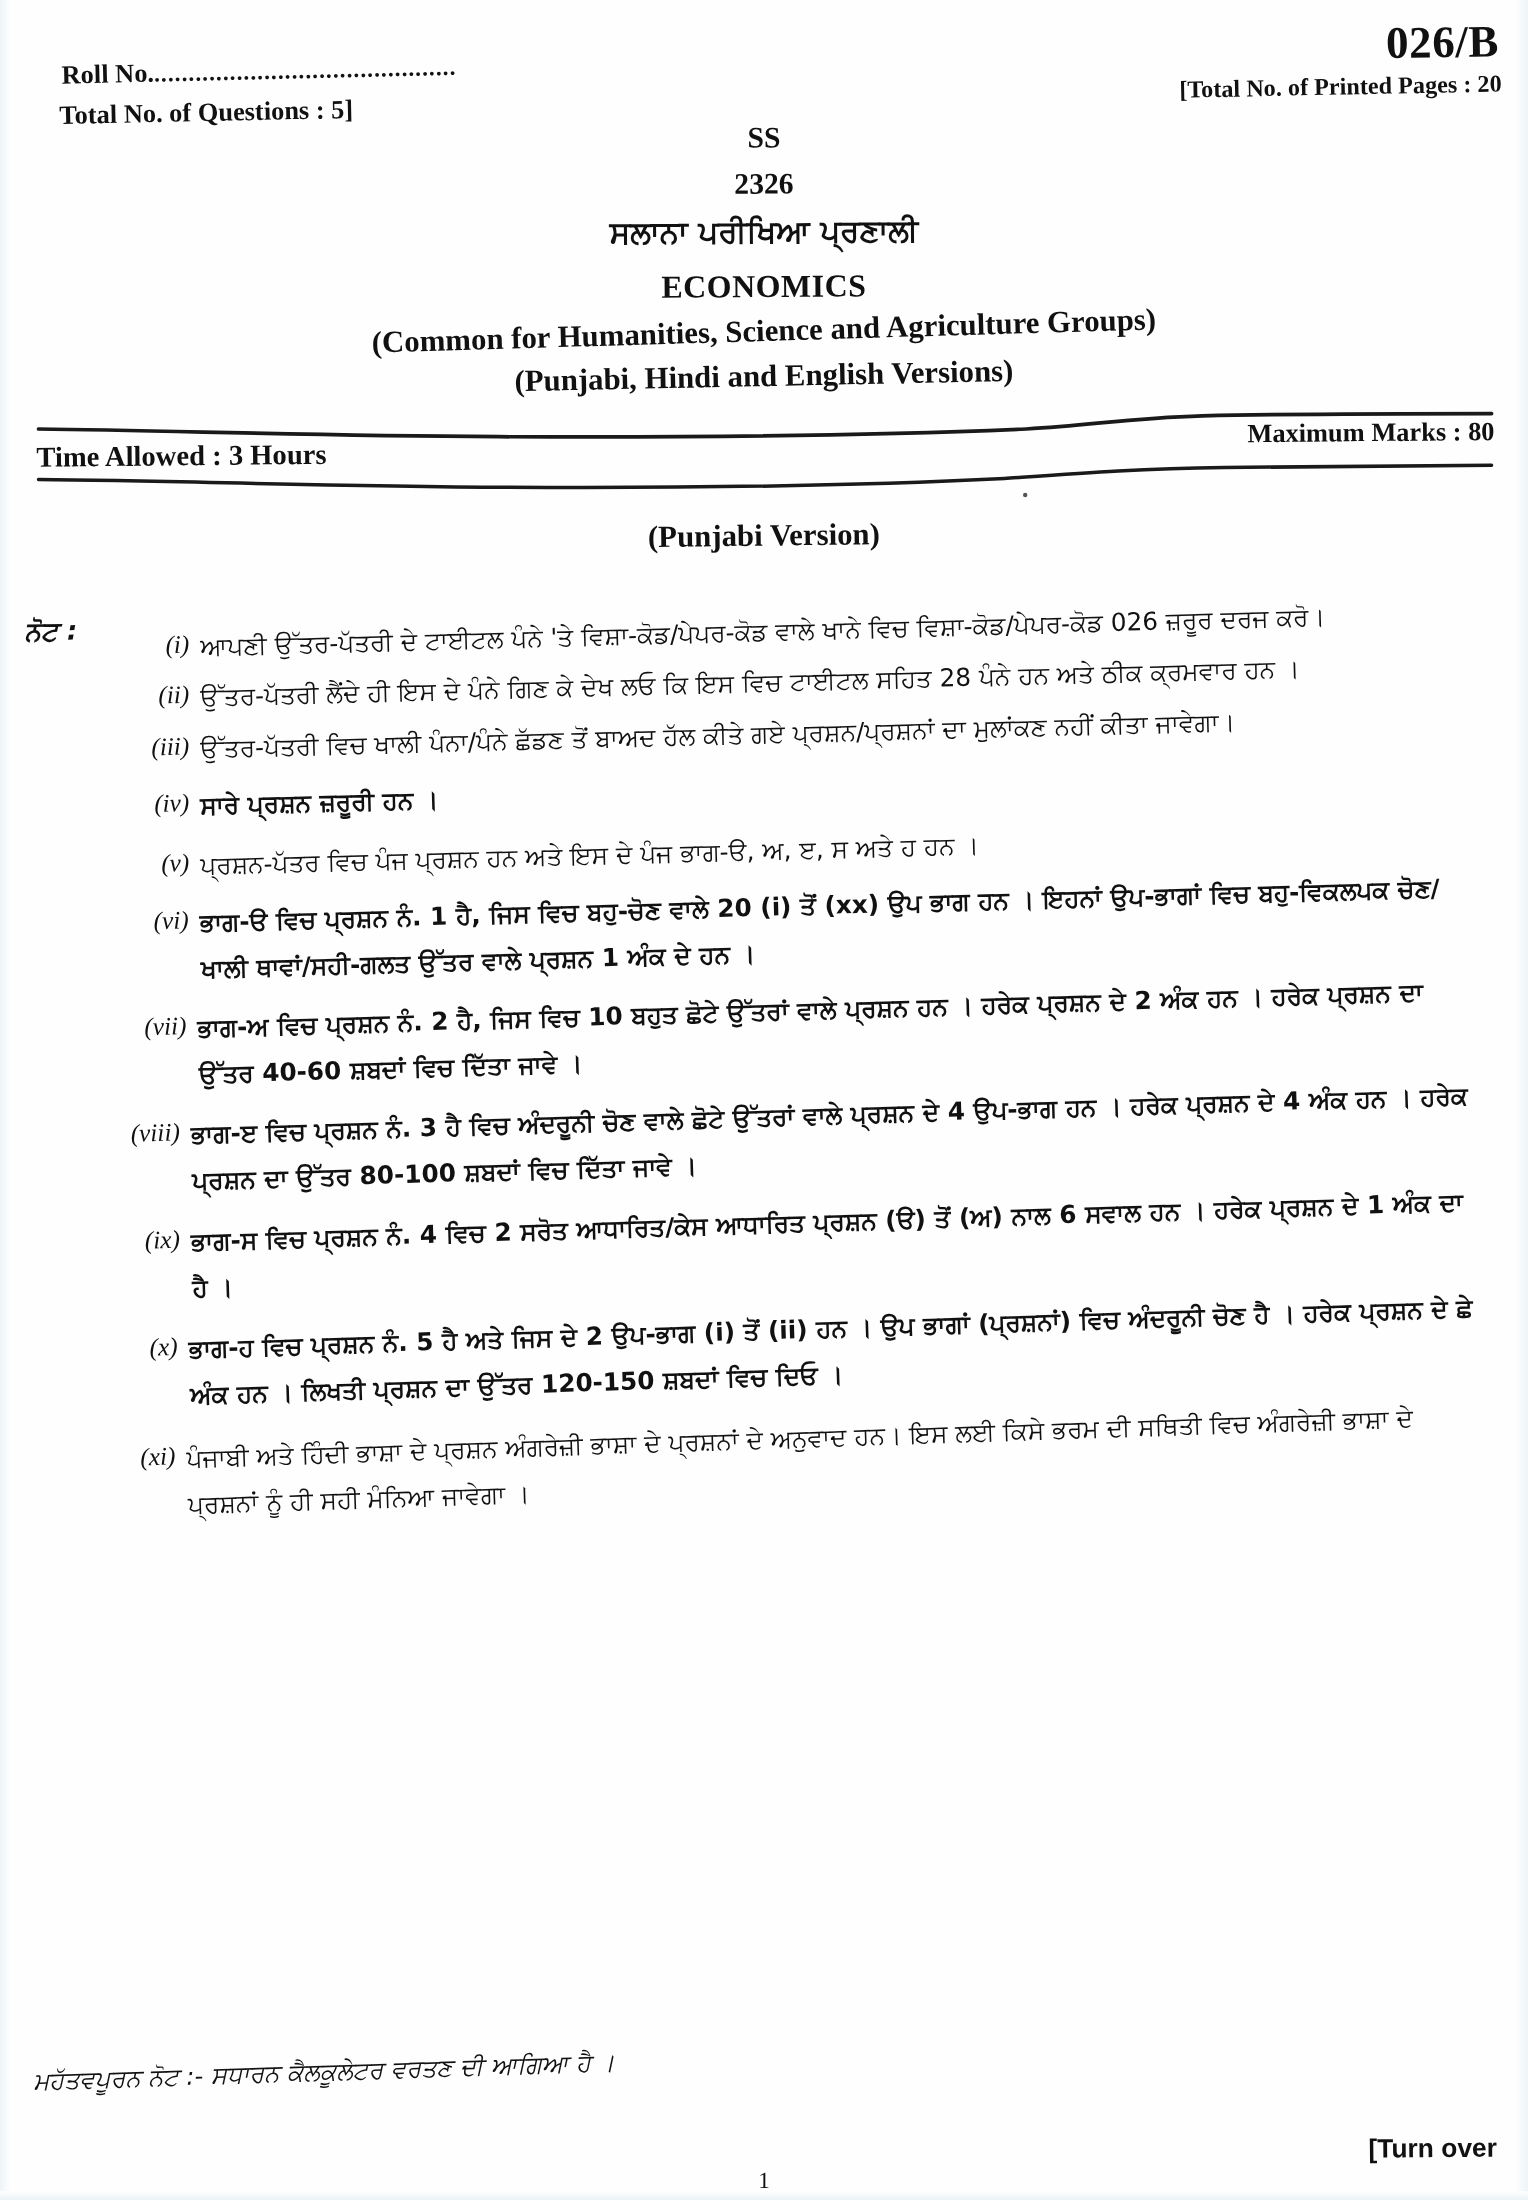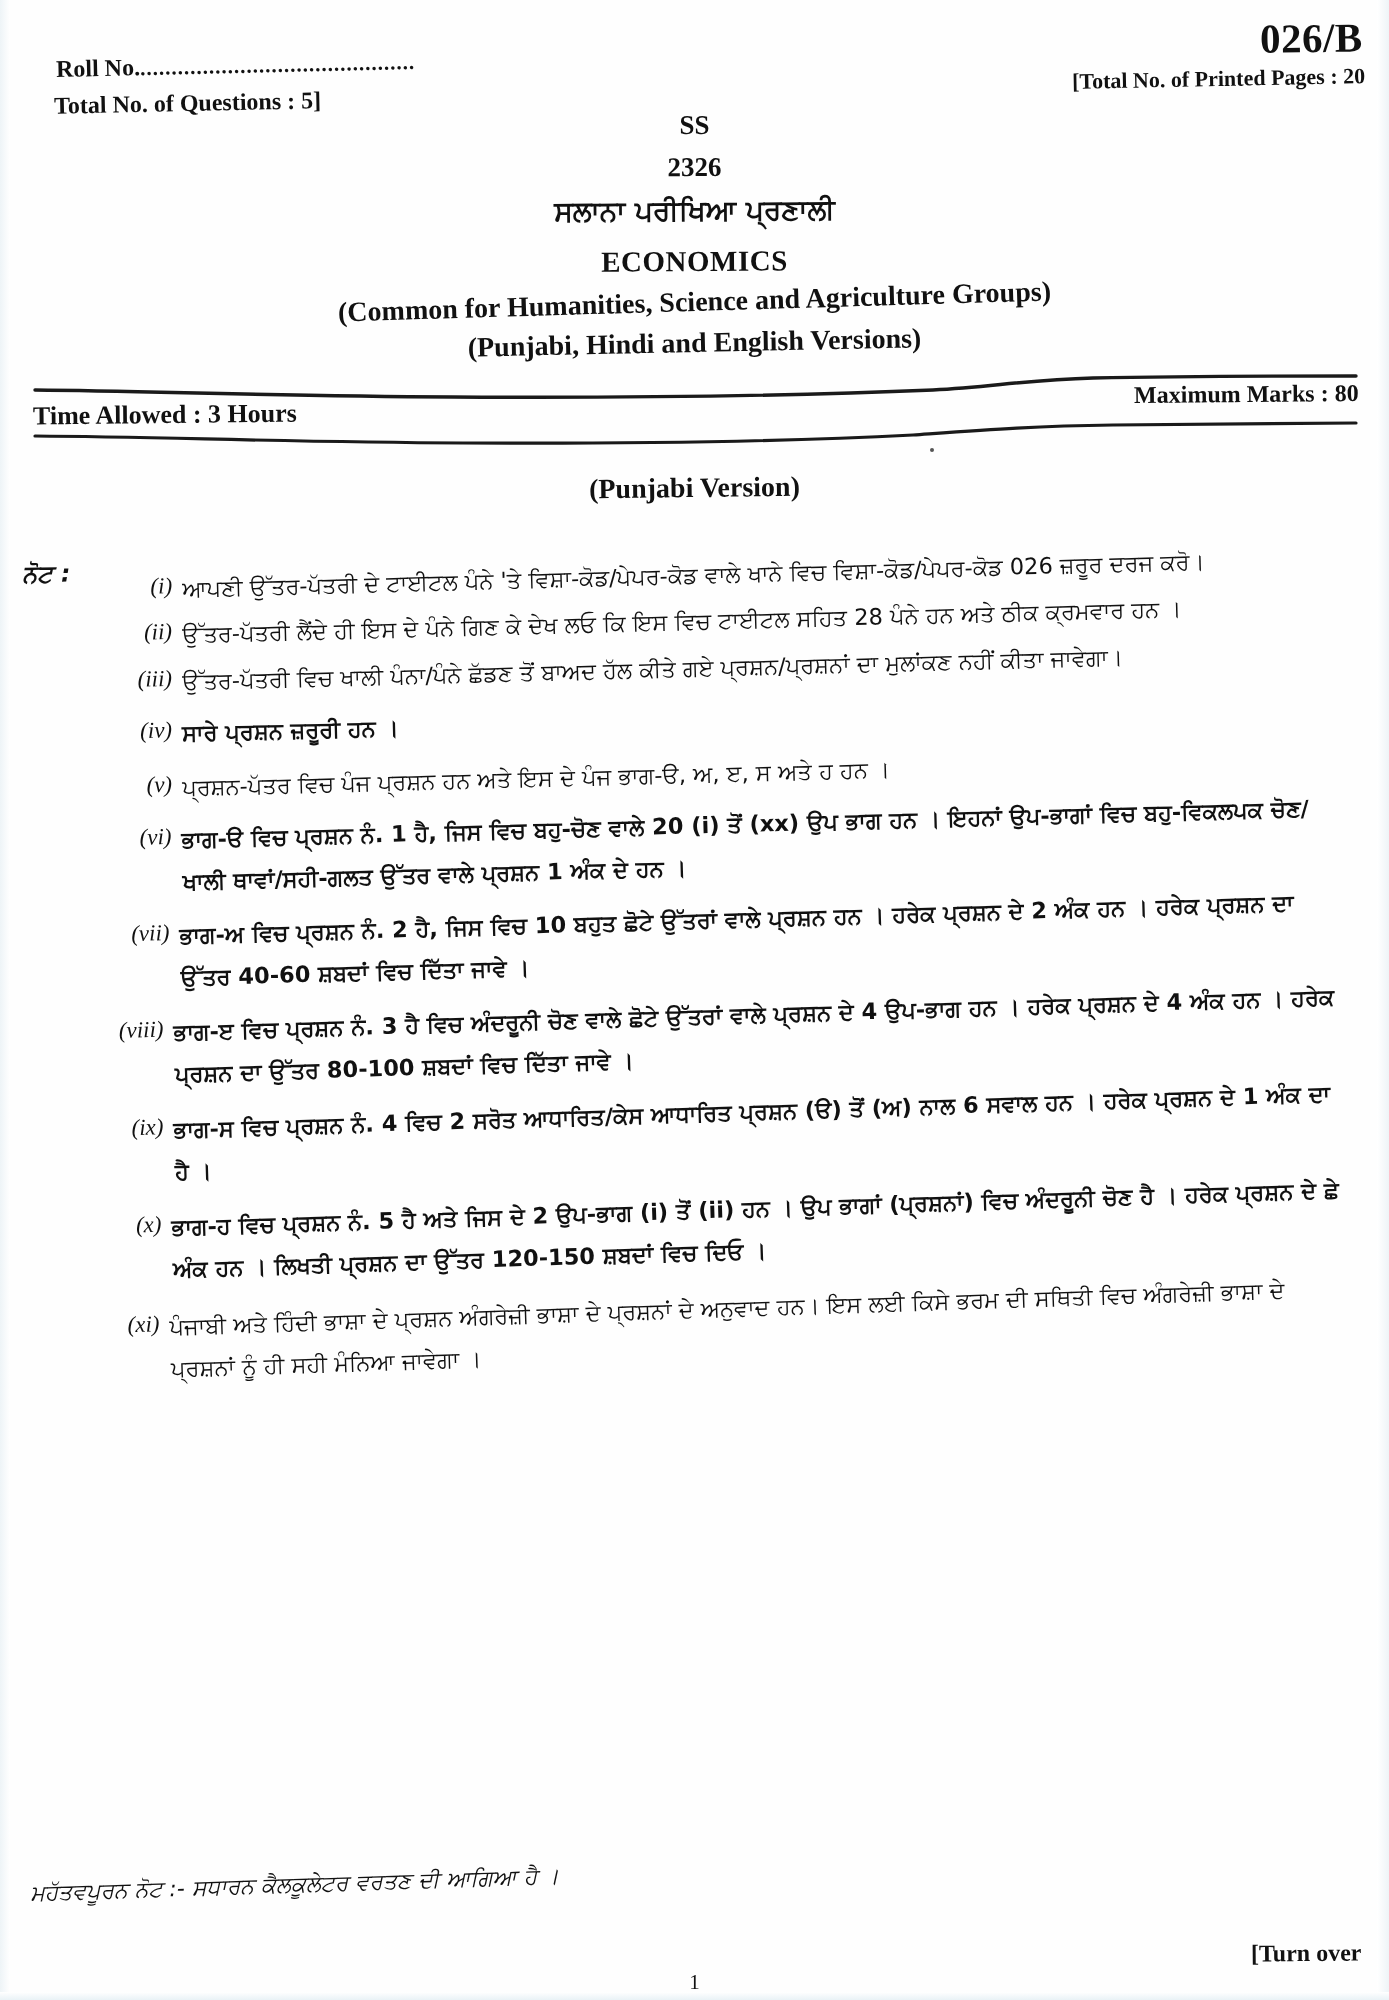--- a/index.html
+++ b/index.html
@@ -209,21 +209,21 @@
     font-family: "DejaVu Sans", sans-serif;
     font-size: 22px;
     font-style: italic;
     transform: rotate(-1.9deg);
     white-space: nowrap;
   }
   .turn-over {
     position: absolute;
     right: 28px;
     top: 1940px;
-    font-family: Liberation Serif, serif;
+    font-family: Liberation Sans, sans-serif;
     font-weight: bold;
     font-size: 24px;
     transform: rotate(-0.5deg);
   }
   .page-number {
     position: absolute;
     left: 0;
     width: 100%;
     text-align: center;
     top: 1970px;

